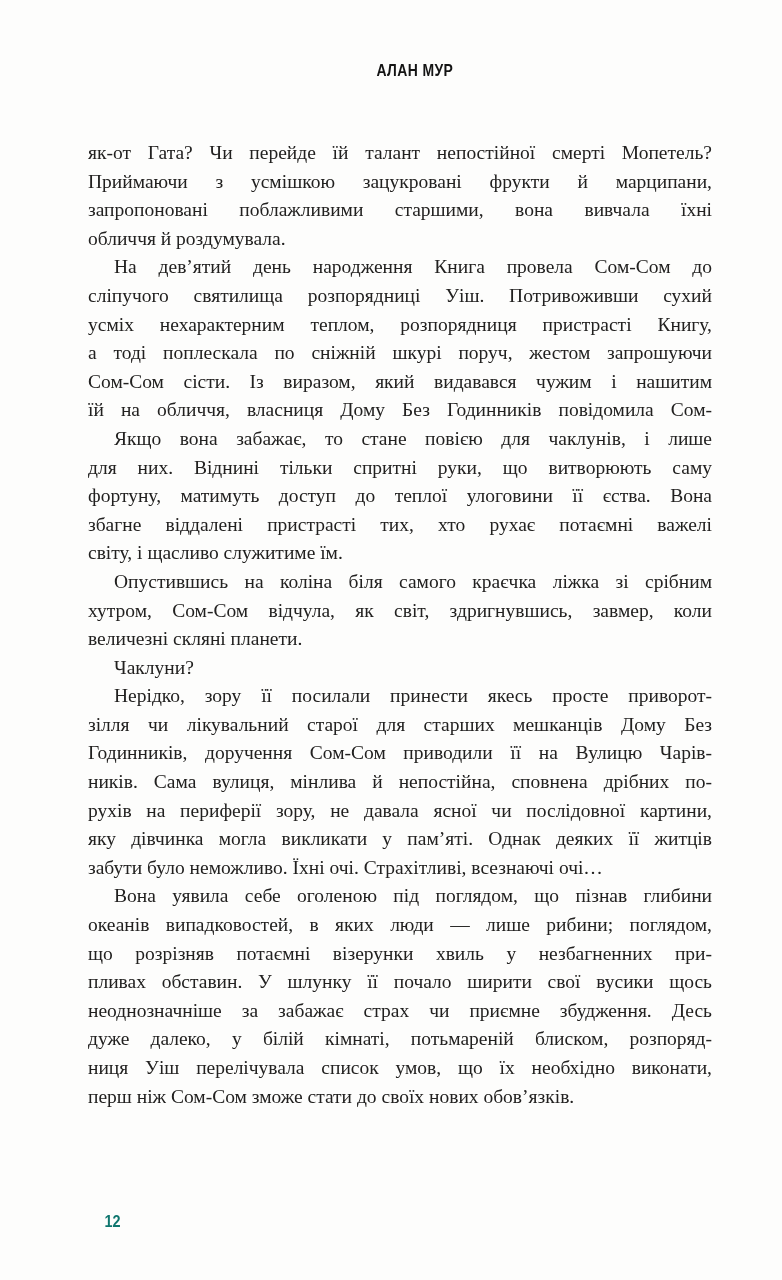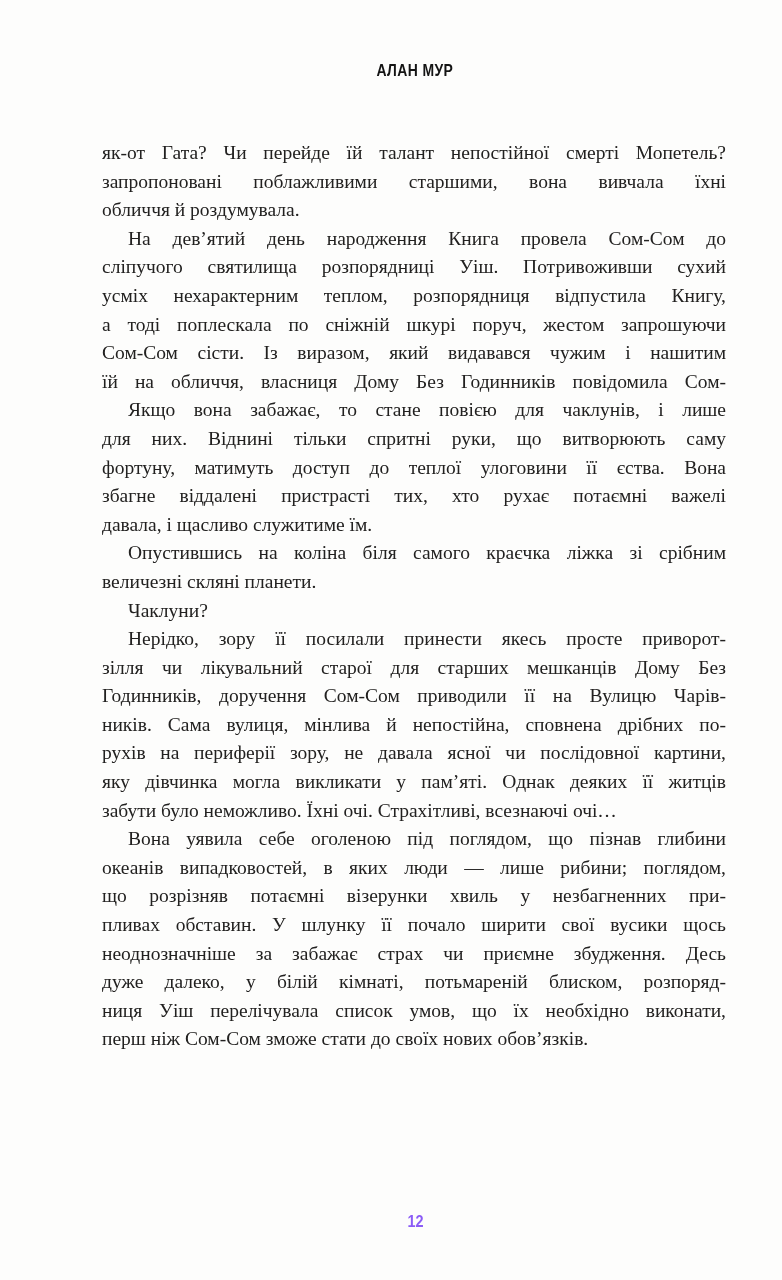--- a/index.html
+++ b/index.html
@@ -29,21 +29,21 @@
     color: #141414;
   }
   .running-header .condensed {
     display: inline-block;
     transform: scaleX(0.82);
     transform-origin: center;
   }
   .body-text {
     position: absolute;
     top: 139px;
-    left: 102px;
+    left: 88px;
     width: 624px;
     font-size: 19.5px;
     line-height: 28.6px;
     color: #222120;
   }
   .line {
     text-align: justify;
     text-align-last: justify;
     -moz-text-align-last: justify;
     height: 28.6px;
@@ -53,57 +53,59 @@
     -moz-text-align-last: left;
   }
   .line.para-first {
     text-indent: 26px;
   }
   .page-number {
     position: absolute;
     top: 1212px;
     left: 103px;
     width: 624px;
-    text-align: center;
+    text-align: left;
     font-family: "Liberation Sans", sans-serif;
     font-weight: 700;
     font-size: 17px;
-    color: #8b5cf6;
+    color: #0f766e;
   }
   .page-number .condensed {
     display: inline-block;
     transform: scaleX(0.85);
     transform-origin: center;
   }
 </style>
 </head>
 <body>
 
 <div class="page">
 
   <div class="running-header">
     <span class="condensed">АЛАН МУР</span>
   </div>
 
   <div class="body-text">
       <div class="line">як-от Гата? Чи перейде їй талант непостійної смерті Мопетель?</div>
+      <div class="line">Приймаючи з усмішкою зацукровані фрукти й марципани,</div>
       <div class="line">запропоновані поблажливими старшими, вона вивчала їхні</div>
       <div class="line para-last">обличчя й роздумувала.</div>
       <div class="line para-first">На дев’ятий день народження Книга провела Сом-Сом до</div>
       <div class="line">сліпучого святилища розпорядниці Уіш. Потривоживши сухий</div>
-      <div class="line">усміх нехарактерним теплом, розпорядниця відпустила Книгу,</div>
+      <div class="line">усміх нехарактерним теплом, розпорядниця пристрасті Книгу,</div>
       <div class="line">а тоді поплескала по сніжній шкурі поруч, жестом запрошуючи</div>
       <div class="line">Сом-Сом сісти. Із виразом, який видавався чужим і нашитим</div>
       <div class="line">їй на обличчя, власниця Дому Без Годинників повідомила Сом-</div>
       <div class="line para-first">Якщо вона забажає, то стане повією для чаклунів, і лише</div>
       <div class="line">для них. Віднині тільки спритні руки, що витворюють саму</div>
       <div class="line">фортуну, матимуть доступ до теплої улоговини її єства. Вона</div>
       <div class="line">збагне віддалені пристрасті тих, хто рухає потаємні важелі</div>
-      <div class="line para-last">давала, і щасливо служитиме їм.</div>
+      <div class="line para-last">світу, і щасливо служитиме їм.</div>
       <div class="line para-first">Опустившись на коліна біля самого краєчка ліжка зі срібним</div>
+      <div class="line">хутром, Сом-Сом відчула, як світ, здригнувшись, завмер, коли</div>
       <div class="line para-last">величезні скляні планети.</div>
       <div class="line para-first para-last">Чаклуни?</div>
       <div class="line para-first">Нерідко, зору її посилали принести якесь просте приворот-</div>
       <div class="line">зілля чи лікувальний старої для старших мешканців Дому Без</div>
       <div class="line">Годинників, доручення Сом-Сом приводили її на Вулицю Чарів-</div>
       <div class="line">ників. Сама вулиця, мінлива й непостійна, сповнена дрібних по-</div>
       <div class="line">рухів на периферії зору, не давала ясної чи послідовної картини,</div>
       <div class="line">яку дівчинка могла викликати у пам’яті. Однак деяких її житців</div>
       <div class="line para-last">забути було неможливо. Їхні очі. Страхітливі, всезнаючі очі…</div>
       <div class="line para-first">Вона уявила себе оголеною під поглядом, що пізнав глибини</div>

